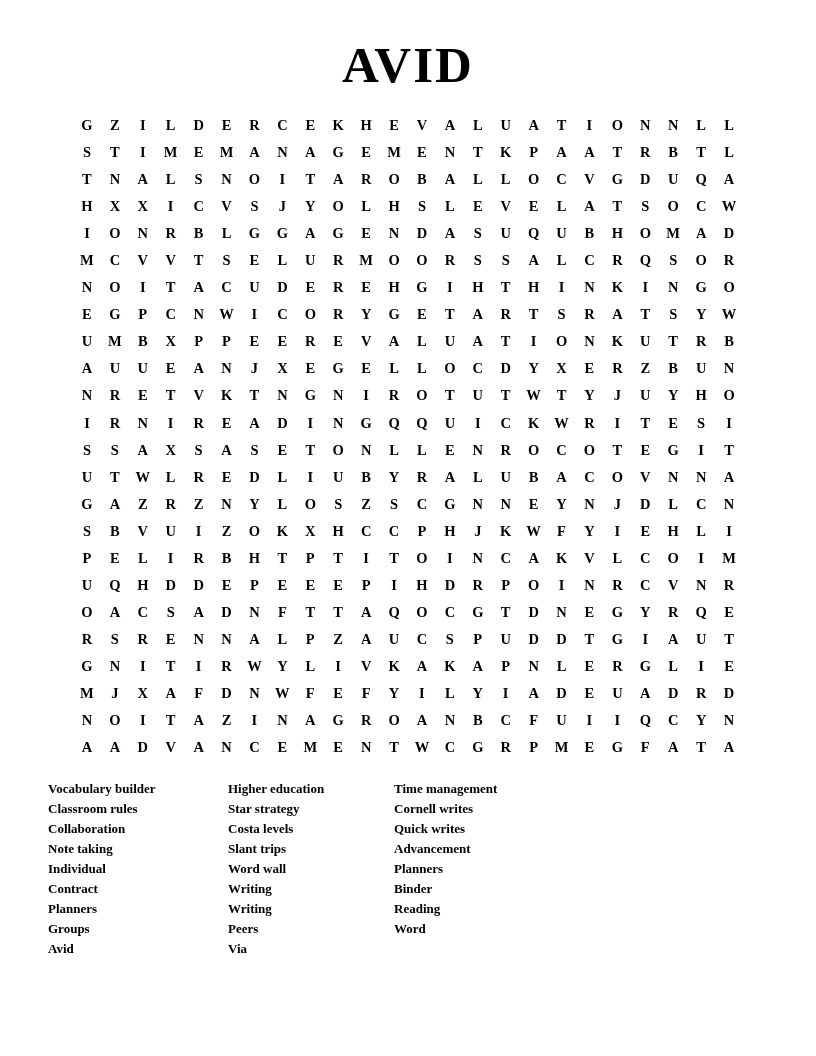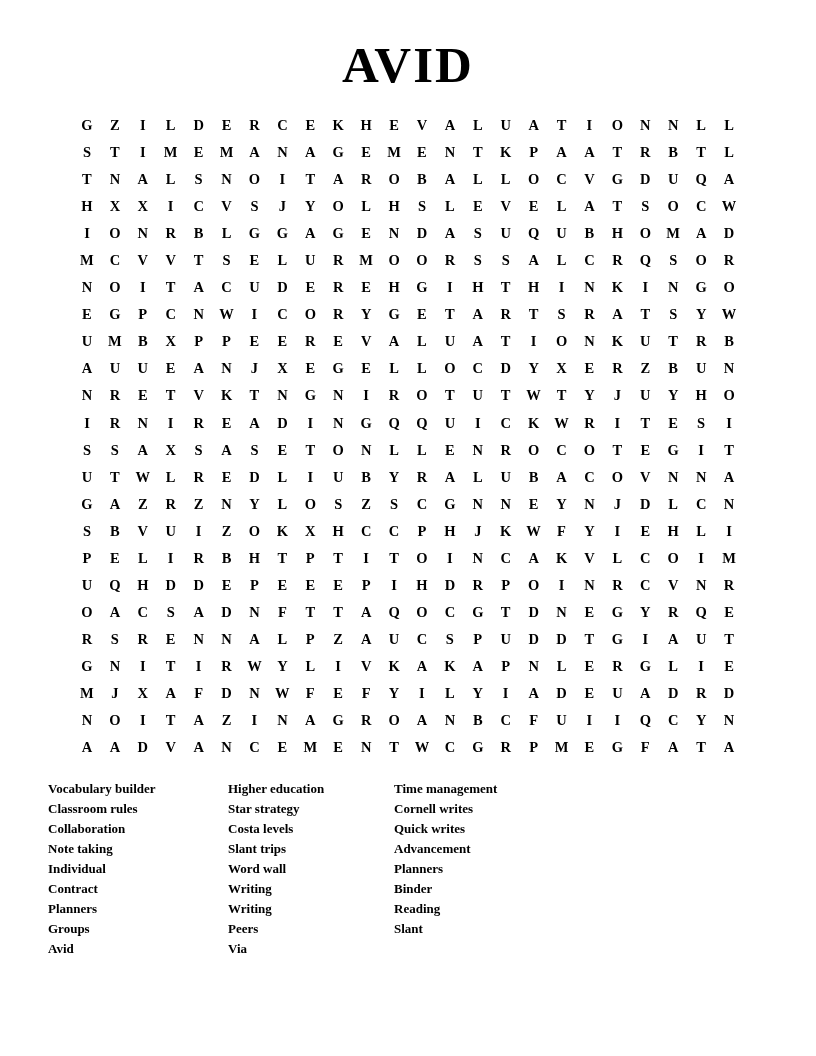--- a/index.html
+++ b/index.html
@@ -670,16 +670,16 @@
         <div class="word">Via</div>
       </div>
       <div class="wordcol c2">
         <div class="word">Time management</div>
         <div class="word">Cornell writes</div>
         <div class="word">Quick writes</div>
         <div class="word">Advancement</div>
         <div class="word">Planners</div>
         <div class="word">Binder</div>
         <div class="word">Reading</div>
-        <div class="word">Slant</div>
+        <div class="word">Word</div>
       </div>
     </div>
 </div>
 
 </body></html>

